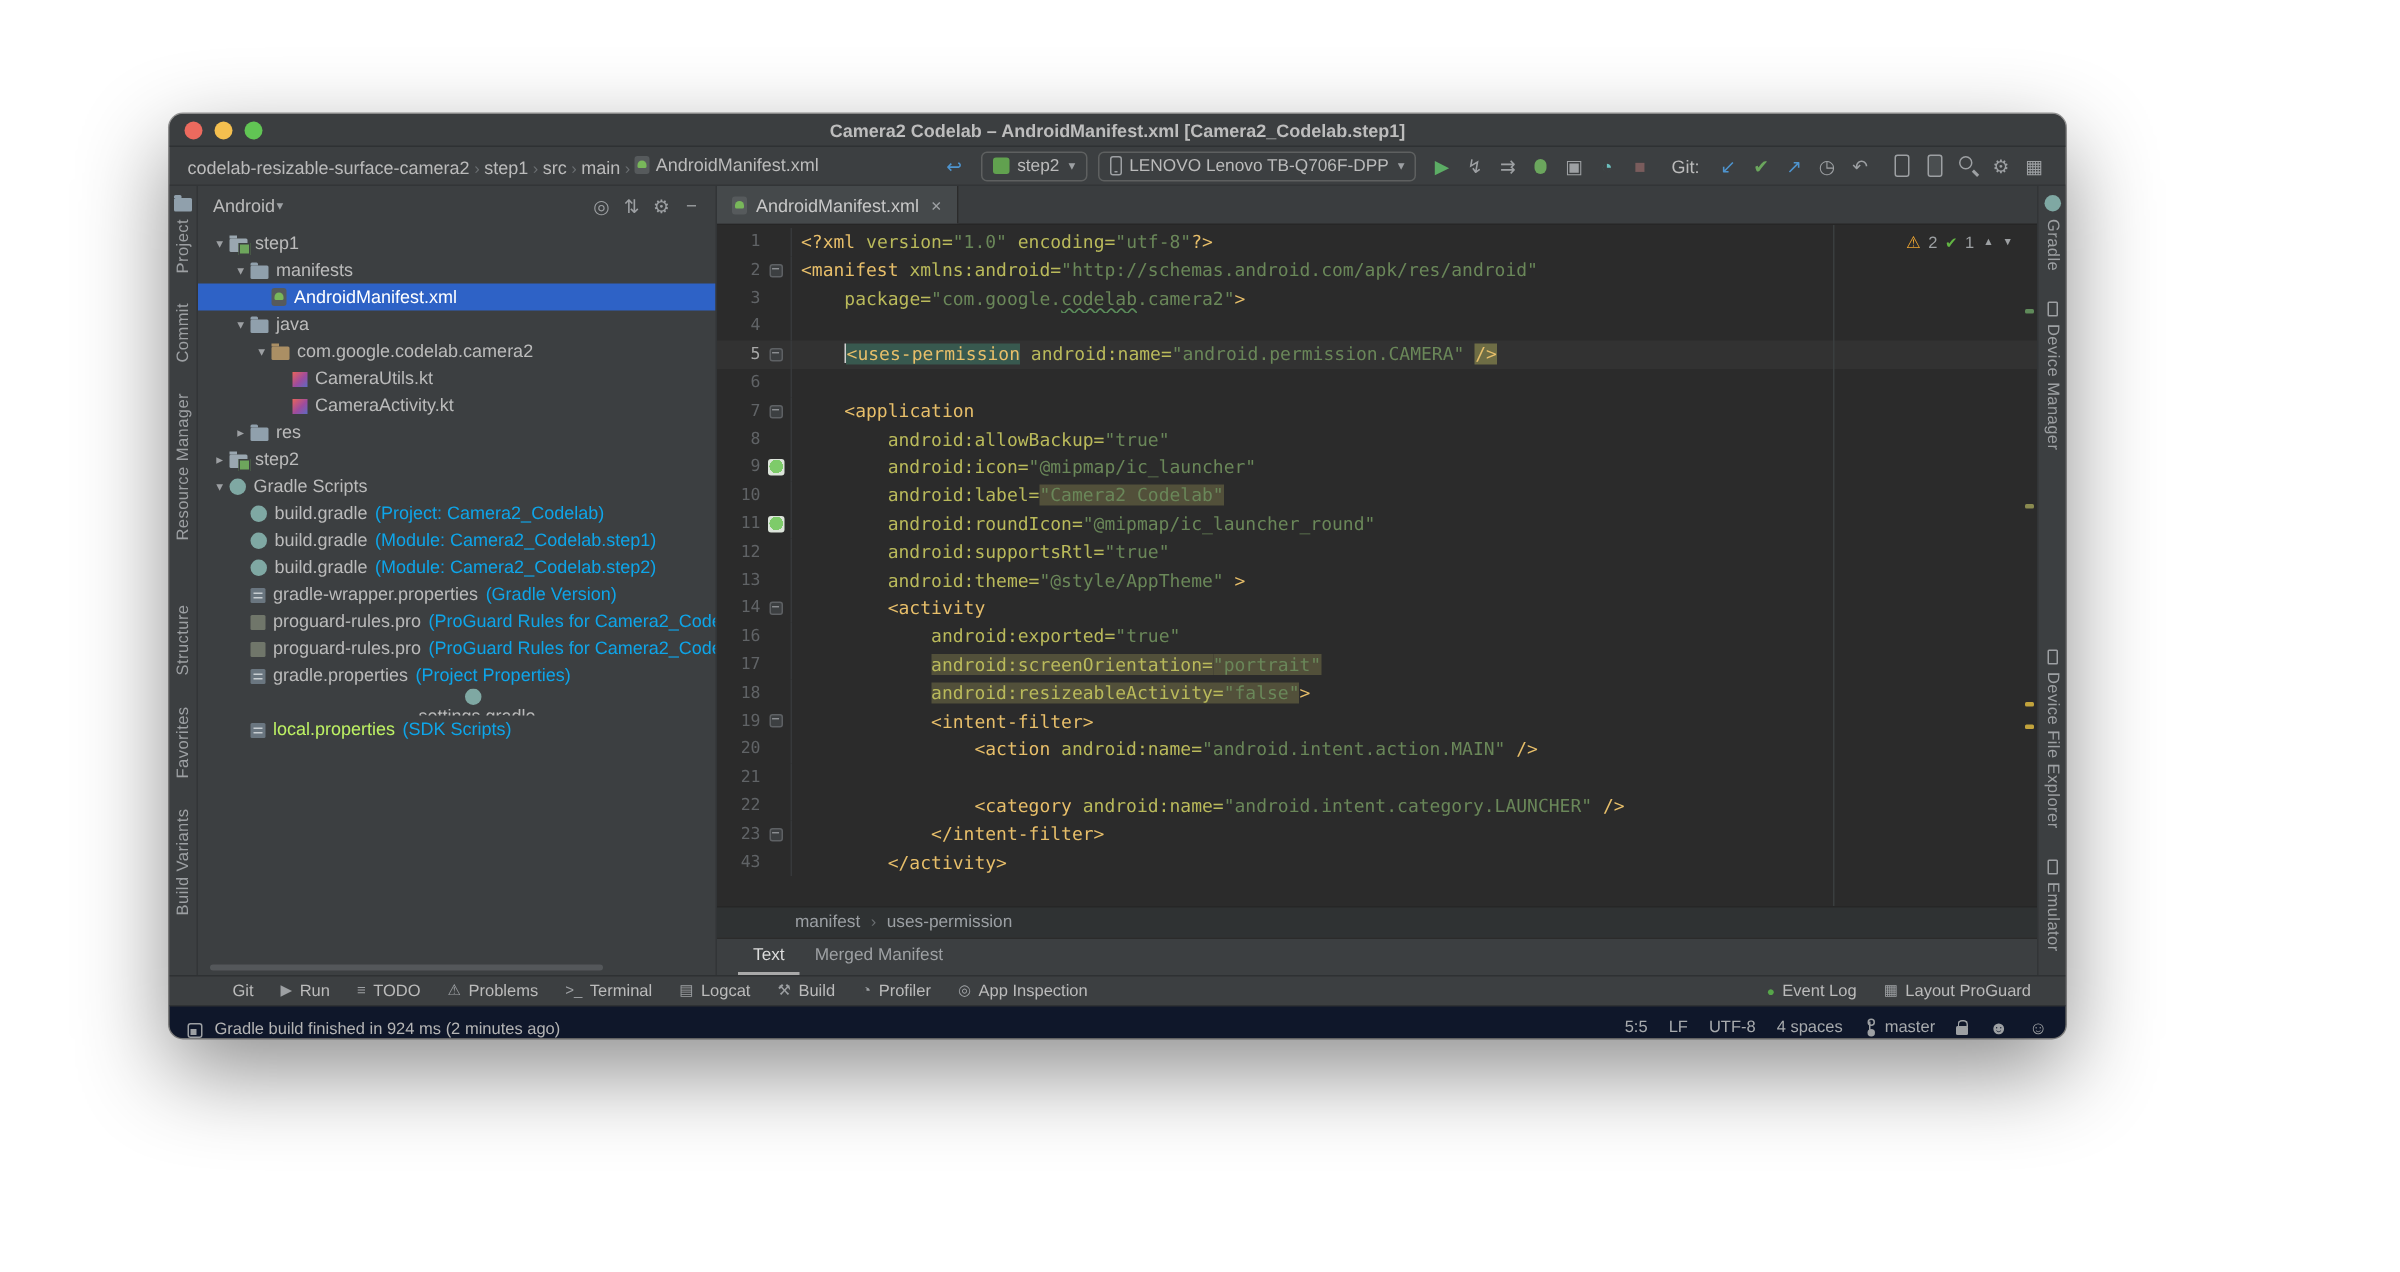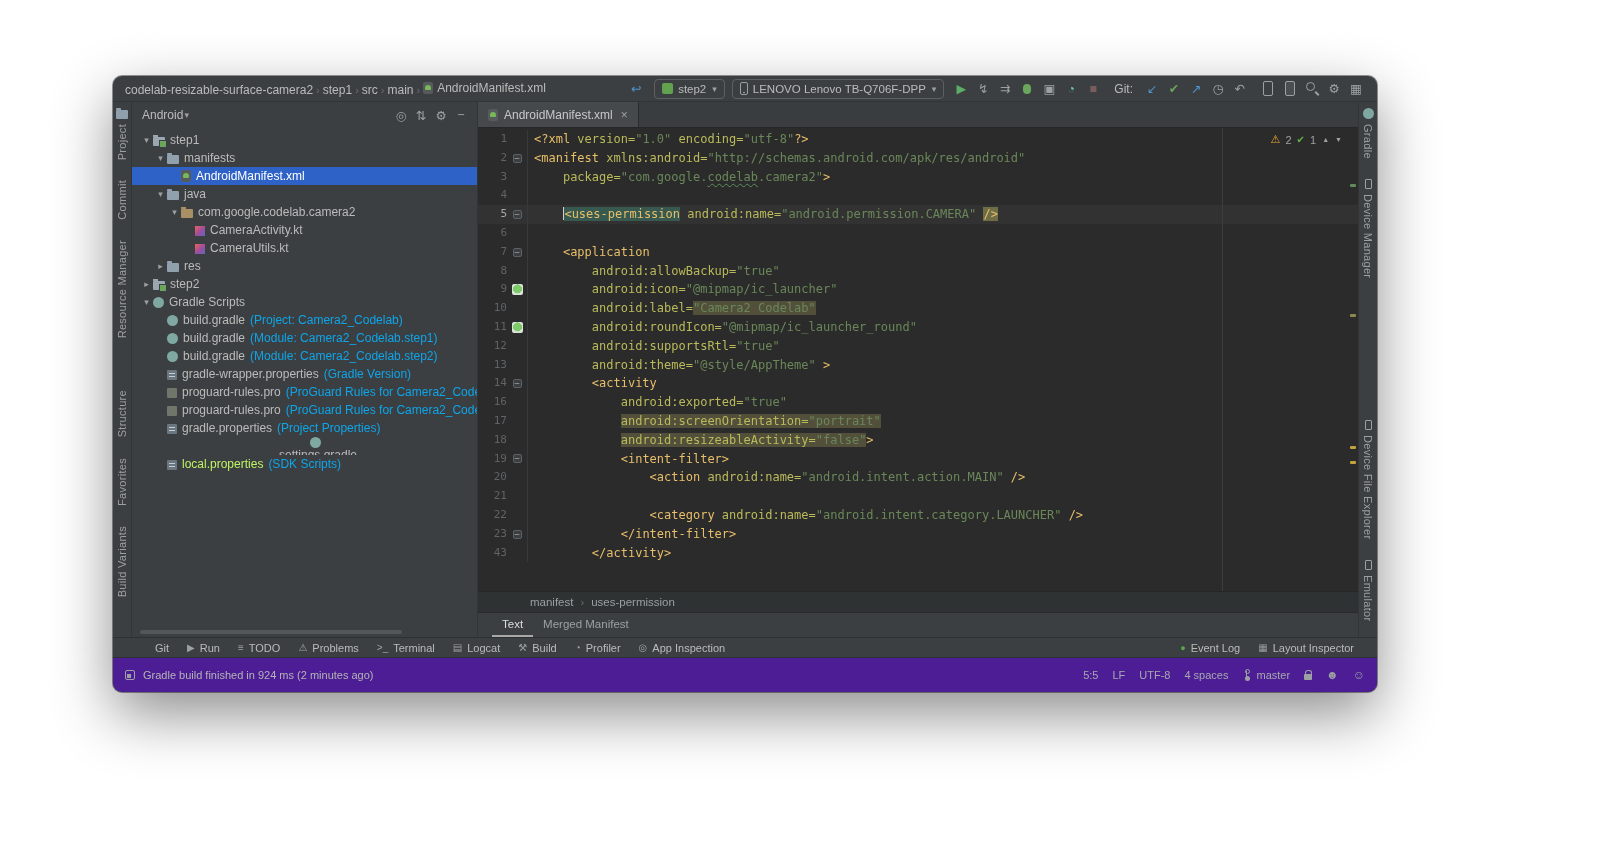--- a/index.html
+++ b/index.html
@@ -112,31 +112,39 @@
 .xcrumb{cursor:default}
 .btabs{height:25px;flex:none;background:#3C3F41;border-top:1px solid #2B2B2B;display:flex;align-items:stretch;padding-left:14px;font-size:11.5px;color:#9DA0A3}
 .btab{display:flex;align-items:center;padding:0 10px;border-bottom:2px solid transparent;cursor:default}
 .btab.active{color:#DCDCDC;border-bottom-color:#A9A9A9}
 
 .bbar{height:20px;flex:none;background:#3C3F41;border-top:1px solid #2E3133;display:flex;align-items:center;padding:0 14px 0 28px}
 .bitem{display:flex;align-items:center;gap:5px;font-size:11px;color:#BBBBBB;padding:0 9px;height:100%;cursor:default}
 .bic{color:#9DA0A3;font-size:10px;display:inline-flex;align-items:center;position:relative}
 .bic-event{color:#57A64A;font-size:9px}
 .bspacer{flex:1}
-.sbar{height:35px;flex:none;background:#4c1d95;border-top:1px solid #2E3133;display:flex;align-items:center;padding:0 12px;font-size:11px;color:#B5B5B5}
+.sbar{height:22px;flex:none;background:#0f172a;border-top:1px solid #2E3133;display:flex;align-items:flex-end;padding:0 12px;font-size:11px;color:#B5B5B5}
 .sbar .msg{margin-left:8px}
 .sbar .right{margin-left:auto;display:flex;align-items:center;gap:14px;color:#A7AAAD}
 .sbar .branch{display:flex;align-items:center;gap:4px}
 .face{font-size:12px;color:#9DA0A3}
 </style>
 </head>
 <body>
 
 <div class="window">
 
+  <div class="titlebar">
+    <div class="lights">
+      <span class="light red"></span>
+      <span class="light yellow"></span>
+      <span class="light green"></span>
+    </div>
+    <span class="title">Camera2 Codelab – AndroidManifest.xml [Camera2_Codelab.step1]</span>
+  </div>
 
   <div class="navbar">
     <span><span class="crumb">codelab-resizable-surface-camera2</span><span class="sep">›</span><span class="crumb">step1</span><span class="sep">›</span><span class="crumb">src</span><span class="sep">›</span><span class="crumb">main</span><span class="sep">›</span><span class="crumb file">
           <span class="ic ic-androidfile"></span>
           <span>AndroidManifest.xml</span>
         </span></span>
     <span class="navspacer"></span>
     <span class="tbi blue">↩</span>
     <div class="combo">
       <span class="ic ic-appmodule"></span>
@@ -236,26 +244,26 @@
             <span class="tlabel">java</span>
           </div>
           <div class="trow" style="padding-left: 36px;">
             <span class="tarrow">▾</span>
             <span class="ic ic-package"></span>
             <span class="tlabel">com.google.codelab.camera2</span>
           </div>
           <div class="trow" style="padding-left: 50px;">
             <span class="tarrow"></span>
             <span class="ic ic-kotlin"></span>
+            <span class="tlabel">CameraUtils.kt</span>
+          </div>
+          <div class="trow" style="padding-left: 50px;">
+            <span class="tarrow"></span>
+            <span class="ic ic-kotlin"></span>
             <span class="tlabel">CameraActivity.kt</span>
-          </div>
-          <div class="trow" style="padding-left: 50px;">
-            <span class="tarrow"></span>
-            <span class="ic ic-kotlin"></span>
-            <span class="tlabel">CameraUtils.kt</span>
           </div>
           <div class="trow" style="padding-left: 22px;">
             <span class="tarrow">▸</span>
             <span class="ic ic-folder"></span>
             <span class="tlabel">res</span>
           </div>
           <div class="trow" style="padding-left: 8px;">
             <span class="tarrow">▸</span>
             <span class="ic ic-module"></span>
             <span class="tlabel">step2</span>
@@ -448,21 +456,21 @@
         </div>
       </span>
     <span class="bspacer"></span>
     <span class="grp">
         <div class="bitem">
           <span class="bic bic-event" style="color: rgb(87, 166, 74);">●</span>
           <span class="blabel">Event Log</span>
         </div>
         <div class="bitem">
           <span class="bic bic-layout" style="color: rgb(157, 160, 163);">▦</span>
-          <span class="blabel">Layout Inspector</span>
+          <span class="blabel">Layout ProGuard</span>
         </div>
       </span>
   </div>
 
   <div class="sbar">
     <span class="ic ic-switcher"></span>
     <span class="msg">Gradle build finished in 924 ms (2 minutes ago)</span>
     <span class="right">
       <span>5:5</span>
       <span>LF</span>

